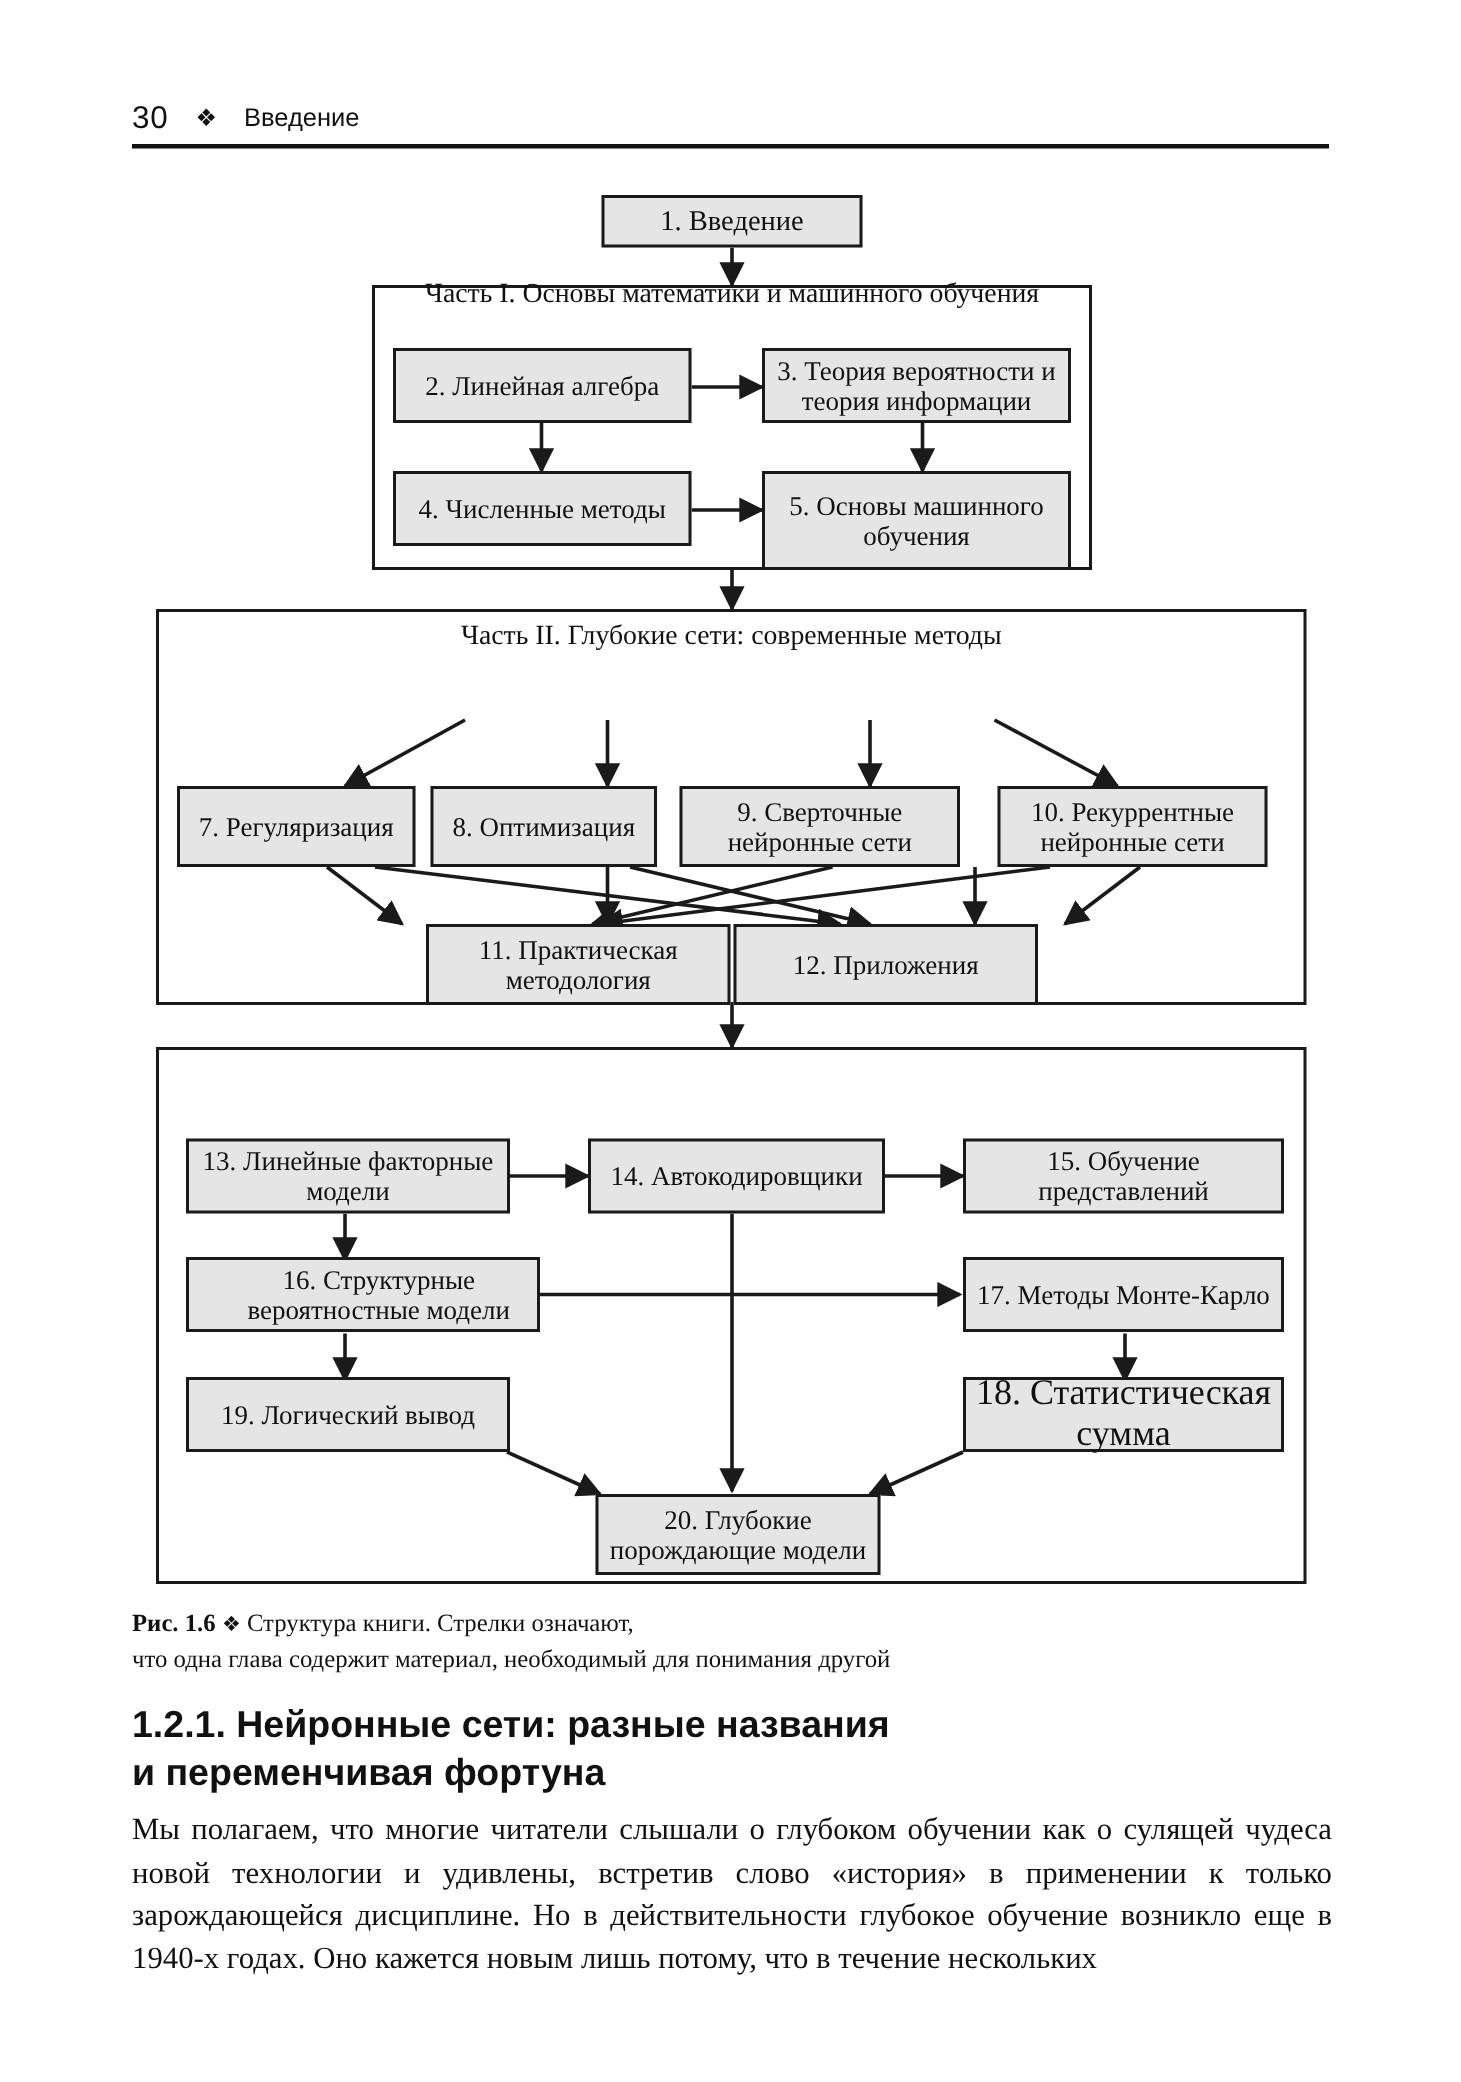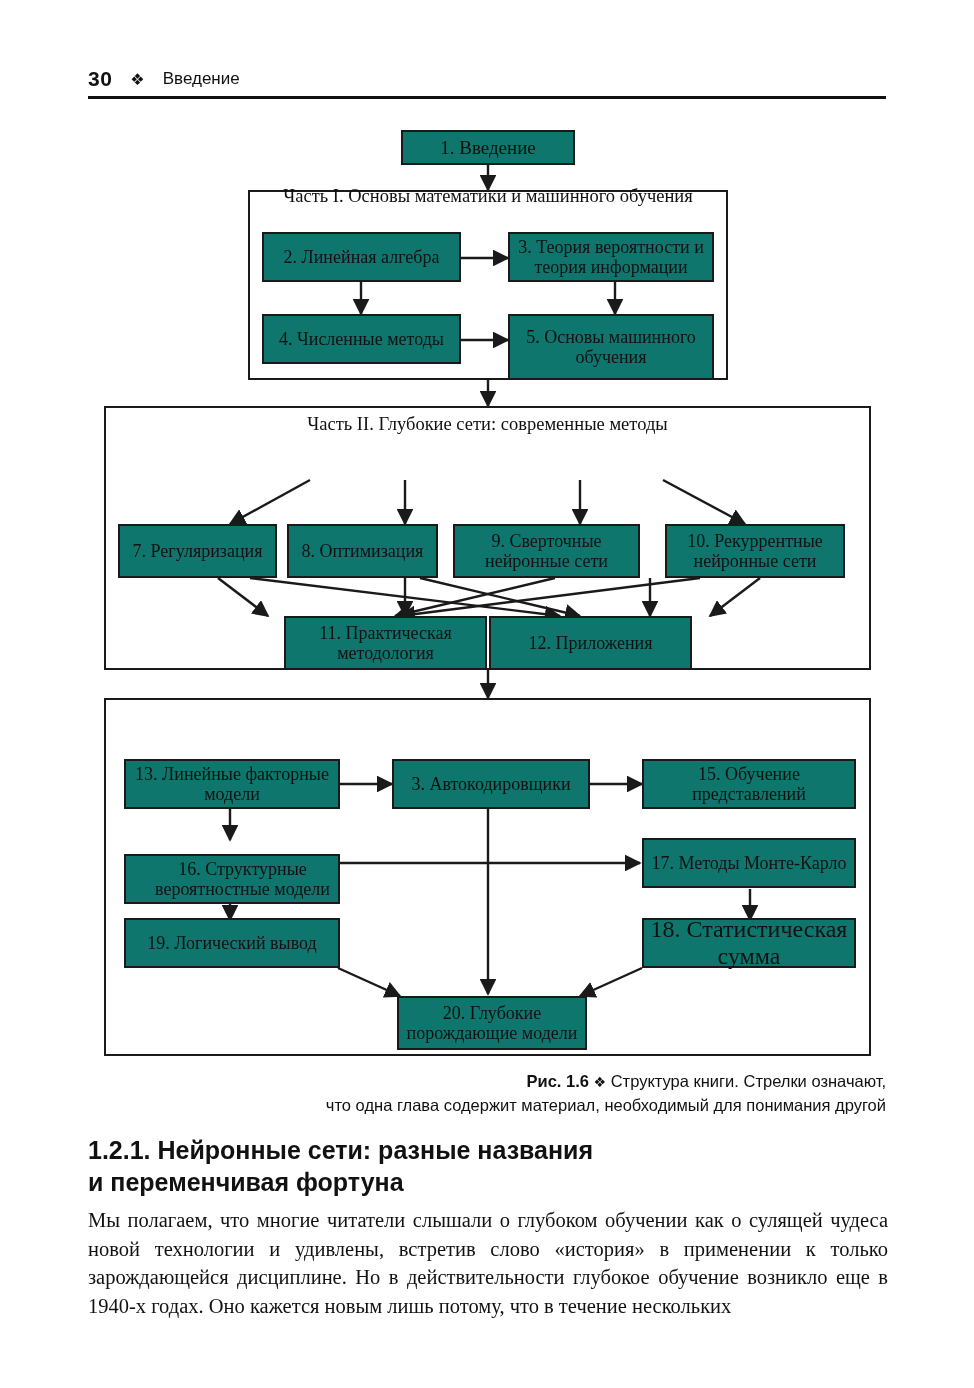--- a/index.html
+++ b/index.html
@@ -6,47 +6,47 @@
   body{
     width:974px;height:1388px;position:relative;overflow:hidden;
     font-family:"Liberation Serif", serif;color:#111;
   }
   
   #page-header{
     position:absolute;left:88px;top:62px;width:798px;height:34px;
     display:flex;align-items:center;
     font-family:"Liberation Sans", sans-serif;
   }
-  #page-header .pgnum{font-size:21px;font-weight:bold;letter-spacing:0.5px;}
+  #page-header .pgnum{font-size:21px;font-weight:normal;letter-spacing:0.5px;}
   #page-header .diamond{font-size:16px;margin-left:18px;}
   #page-header .htitle{font-size:17px;margin-left:18px;}
   #header-rule{
     position:absolute;left:88px;top:96px;width:798px;height:3px;background:#111;
   }
   
   #figure{position:absolute;left:0px;top:118px;width:974px;height:950px;}
   #figure svg{display:block;}
   .nodebox{
-    position:absolute;border:2px solid #1a1a1a;background:#0f766e;
+    position:absolute;border:2px solid #1a1a1a;background:#e5e5e5;
     display:flex;align-items:center;justify-content:center;text-align:center;
     font-family:"Liberation Serif", serif;line-height:1.12;
     box-sizing:border-box;z-index:3;
   }
   .container{
     position:absolute;border:2px solid #1a1a1a;background:transparent;
     box-sizing:border-box;z-index:1;
   }
   .container-title{
     position:absolute;width:100%;text-align:center;
     font-family:"Liberation Serif", serif;z-index:2;
   }
   
   #caption{
-    position:absolute;left:88px;top:1070px;width:798px;text-align:right;
-    font-family:Liberation Sans, sans-serif;font-size:16.5px;line-height:1.45;
+    position:absolute;left:88px;top:1070px;width:798px;text-align:left;
+    font-family:Liberation Serif, serif;font-size:16.5px;line-height:1.45;
   }
   #caption b{font-weight:bold;}
   #caption .diamond{font-size:14px;}
   
   #sect-heading{
     position:absolute;left:88px;top:1134px;width:830px;
     font-family:"Liberation Sans", sans-serif;font-size:25px;font-weight:bold;
     line-height:1.28;letter-spacing:0px;
   }
   
@@ -176,26 +176,26 @@
   <div class="nodebox" style="left:489px;top:498px;width:203px;height:54px;font-size:18px;">
     <span>12. Приложения</span>
   </div>
 
   <div class="container" style="left:104px;top:580px;width:767px;height:358px;"></div>
 
   <div class="nodebox" style="left:124px;top:641px;width:216px;height:50px;font-size:18px;">
     <span>13. Линейные факторные модели</span>
   </div>
   <div class="nodebox" style="left:392px;top:641px;width:198px;height:50px;font-size:18px;">
-    <span>3. Автокодировщики</span>
+    <span>14. Автокодировщики</span>
   </div>
   <div class="nodebox" style="left:642px;top:641px;width:214px;height:50px;font-size:18px;">
     <span>15. Обучение представлений</span>
   </div>
-  <div class="nodebox" style="left:124px;top:736px;width:216px;height:50px;font-size:18px;padding-left:21px;">
+  <div class="nodebox" style="left:124px;top:720px;width:236px;height:50px;font-size:18px;padding-left:21px;">
     <span>16. Структурные вероятностные модели</span>
   </div>
   <div class="nodebox" style="left:642px;top:720px;width:214px;height:50px;font-size:18px;">
     <span>17. Методы Монте-Карло</span>
   </div>
   <div class="nodebox" style="left:124px;top:800px;width:216px;height:50px;font-size:18px;">
     <span>19. Логический вывод</span>
   </div>
   <div class="nodebox" style="left:642px;top:800px;width:214px;height:50px;font-size:24px;align-items:center;">
     <span>18. Статистическая сумма</span>

